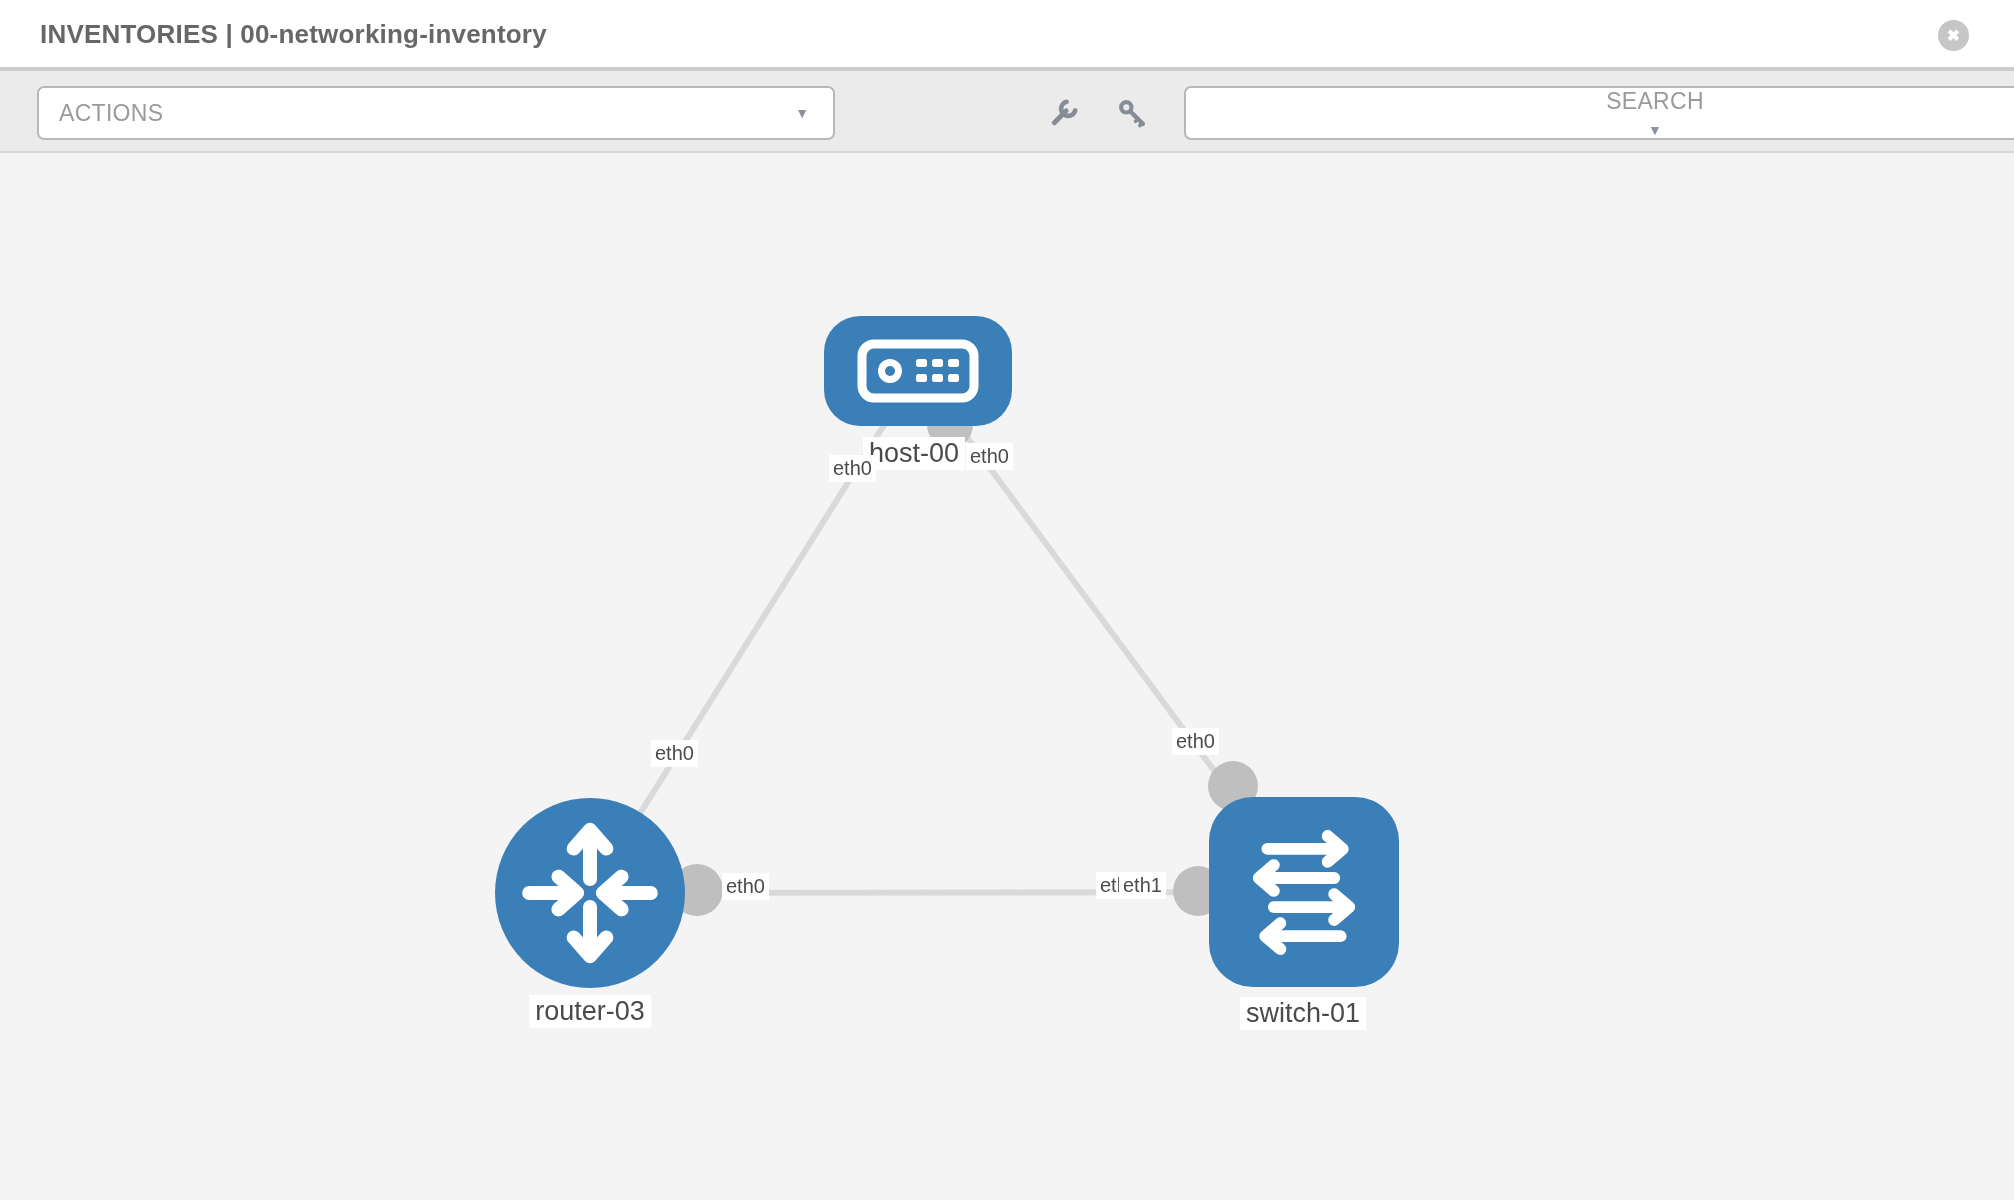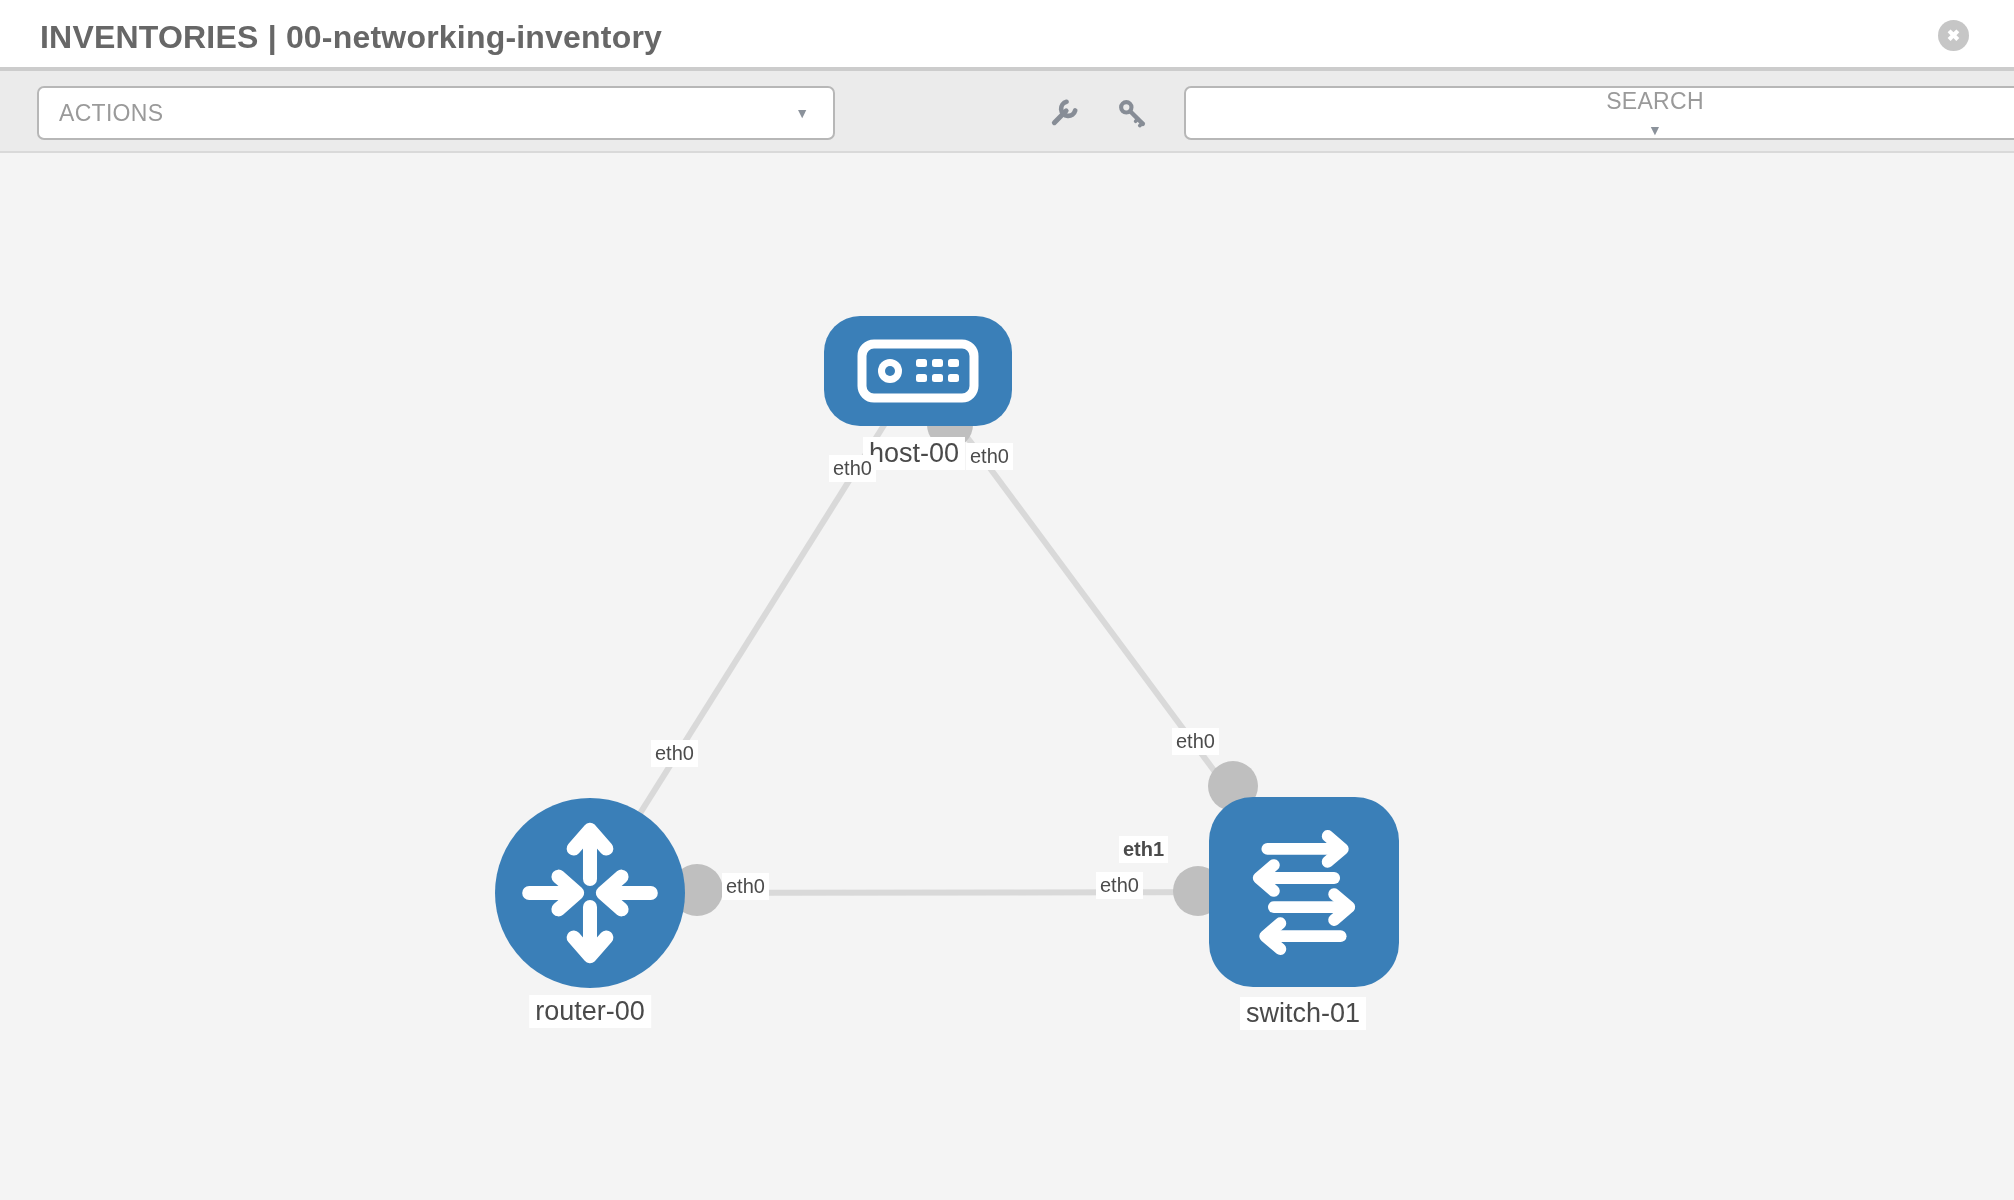--- a/index.html
+++ b/index.html
@@ -6,21 +6,21 @@
   html, body { width: 2014px; height: 1200px; overflow: hidden; }
   body { font-family: "Liberation Sans", sans-serif; background: #f4f4f4; position: relative; }
 
   
   .header {
     position: absolute; top: 0; left: 0; width: 2014px; height: 71px;
     background: #ffffff; border-bottom: 4px solid #cccccc;
   }
   .page-title {
     position: absolute; left: 40px; top: 19px;
-    font-size: 32px; font-weight: 700; color: #676767; letter-spacing: 0.2px;
+    font-size: 26px; font-weight: 700; color: #676767; letter-spacing: 0.2px;
   }
   .close-btn {
     position: absolute; left: 1938px; top: 20px; width: 31px; height: 31px;
     border-radius: 50%; background: #c6c6c6; cursor: pointer;
     display: flex; align-items: center; justify-content: center;
   }
   .close-btn span { color: #ffffff; font-size: 16px; font-weight: 700; line-height: 1; }
 
   
   .toolbar {
@@ -68,21 +68,21 @@
     transform: translateX(-50%);
   }
 
   
   .chip-l0-host    { left: 829px;  top: 302px; }
   .chip-l0-router  { left: 651px;  top: 587px; }
   .chip-l1-host    { left: 966px;  top: 290px; }
   .chip-l1-switch  { left: 1172px; top: 575px; }
   .chip-l2-router  { left: 722px;  top: 720px; }
   .chip-l2-back    { left: 1096px; top: 719px; z-index: 5; }
-  .chip-l2-switch  { left: 1119px; top: 683px; z-index: 6; font-weight: bold; }
+  .chip-l2-switch  { left: 1119px; top: 719px; z-index: 6; }
   .label-host   { left: 914px;  top: 284px; }
   .label-router { left: 590px;  top: 842px; }
   .label-switch { left: 1303px; top: 844px; }
 
   
   .zoom-panel {
     position: absolute; left: 1622px; top: 929px; width: 392px; height: 118px;
     background: #ffffff; border: 2px solid #b3b3b3; z-index: 8;
   }
   .zoom-value { text-align: center; margin-top: 10px; font-size: 21px; color: #2f2f2f; }
@@ -186,21 +186,21 @@
           <path d="M-28,-25 L-42,-13 L-28,-1"></path>
         <path d="M-28,14 L40,14"></path>
           <path d="M28,2 L42,14 L28,26"></path>
         <path d="M34,41 L-34,41"></path>
           <path d="M-22,29 L-36,41 L-22,53"></path>
       </g>
     </svg>
   </div>
 
   <div class="node-label label-host">host-00</div>
-  <div class="node-label label-router">router-00</div>
+  <div class="node-label label-router">router-03</div>
   <div class="node-label label-switch">switch-01</div>
 
   <div class="chip chip-l0-host">eth0</div>
   <div class="chip chip-l0-router">eth0</div>
   <div class="chip chip-l1-host">eth0</div>
   <div class="chip chip-l1-switch">eth0</div>
   <div class="chip chip-l2-router">eth0</div>
   <div class="chip chip-l2-back">eth0</div>
   <div class="chip chip-l2-switch">eth1</div>
 

